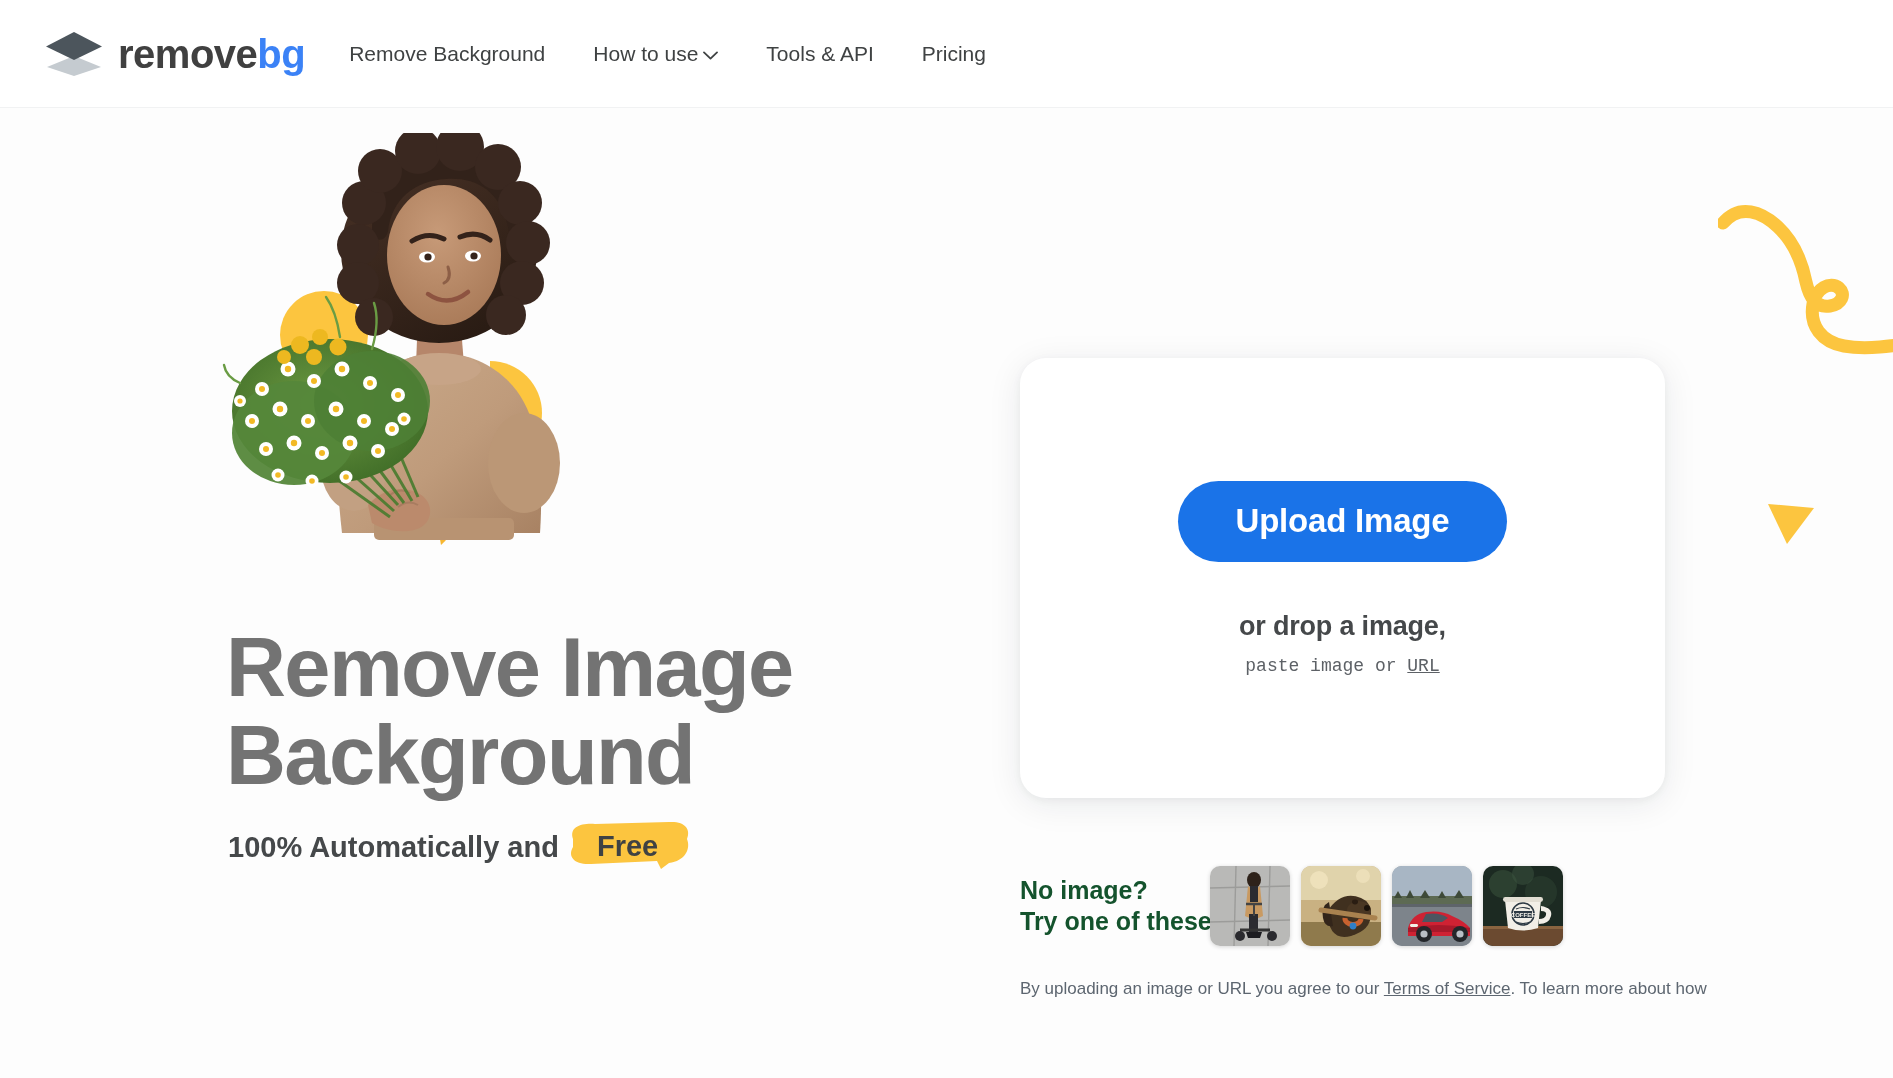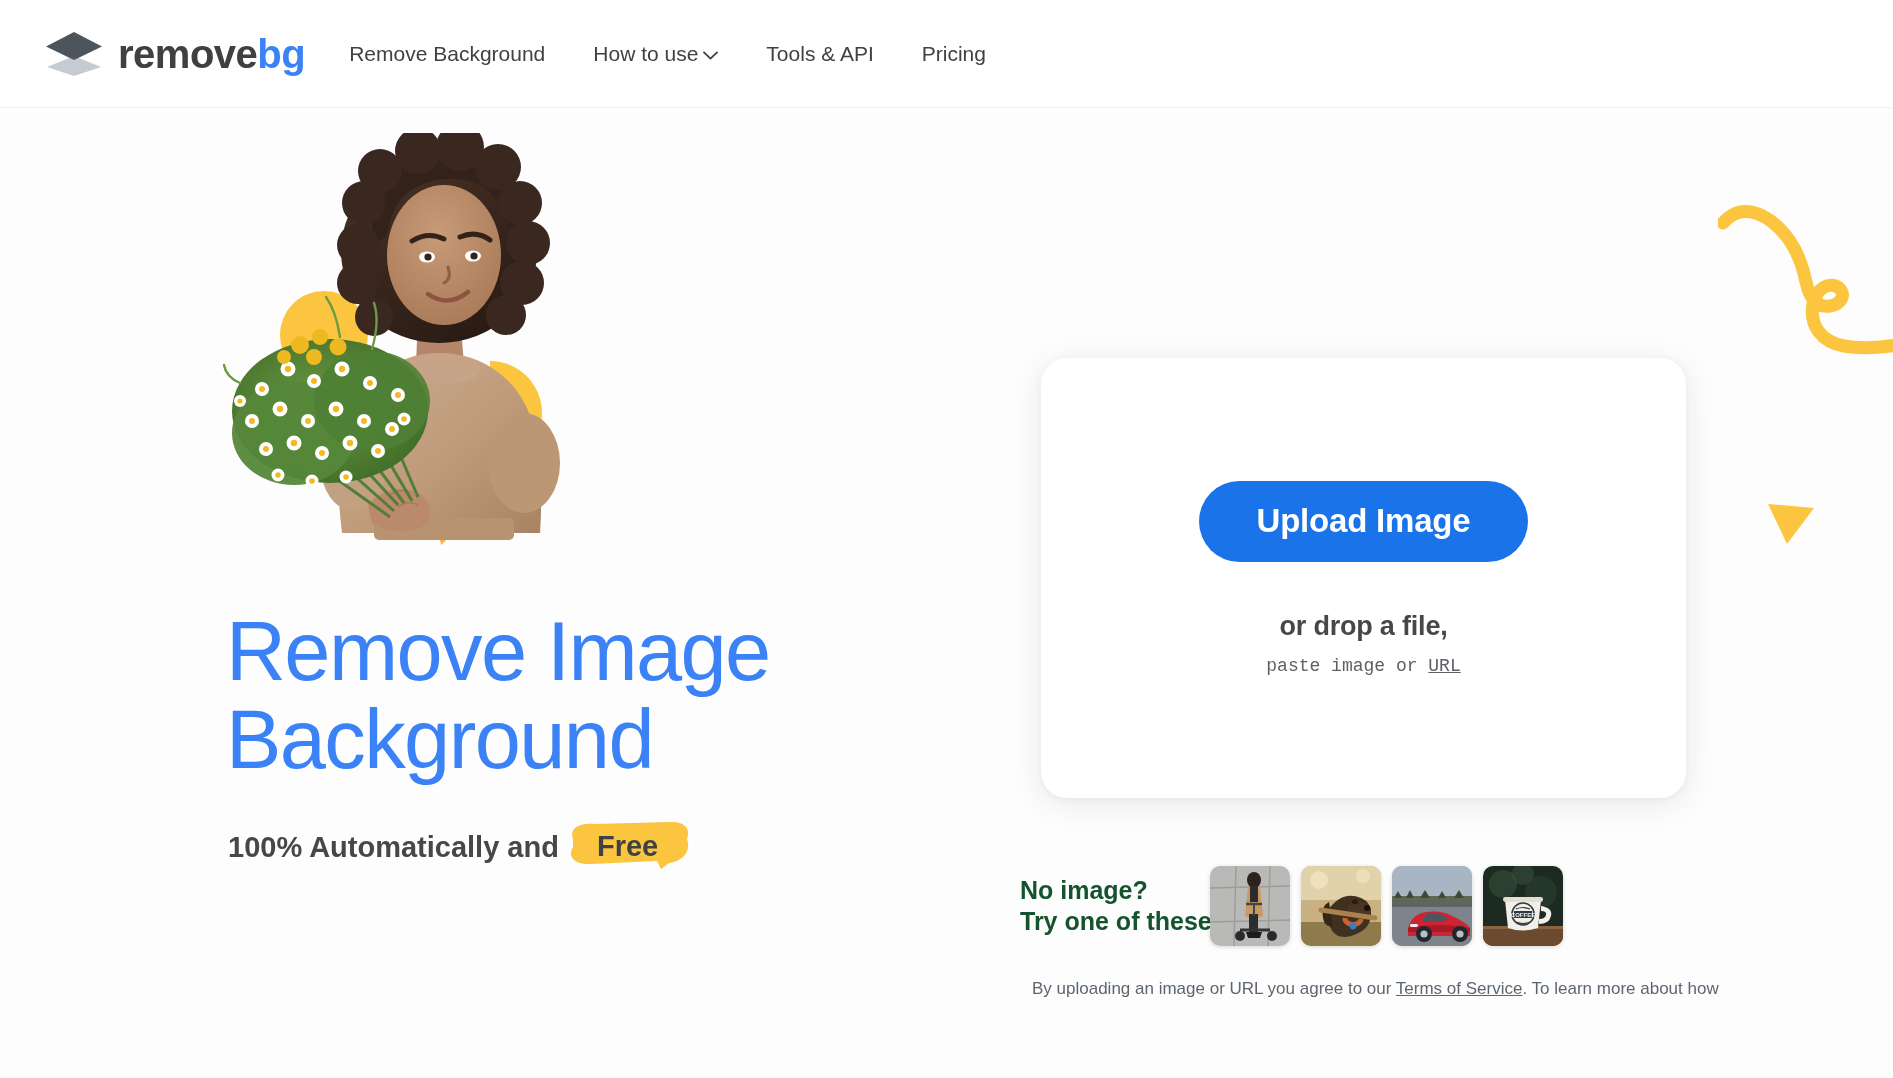--- a/index.html
+++ b/index.html
@@ -131,27 +131,27 @@
     left: 222px;
     top: 25px;
     width: 420px;
     height: 460px;
   }
   .hero-photo svg { display: block; width: 100%; height: 100%; }
 
   .headline {
     position: absolute;
     left: 226px;
-    top: 500px;
+    top: 516px;
     width: 760px;
     font-size: 83px;
     line-height: 1.06;
-    font-weight: 400;
+    font-weight: 700;
     letter-spacing: -1.6px;
-    color: #3b82f6;
+    color: #737373;
   }
 
   .subhead {
     position: absolute;
     left: 228px;
     top: 718px;
     display: flex;
     align-items: center;
     font-size: 29px;
     font-weight: 700;
@@ -193,21 +193,20 @@
     top: 250px;
     width: 645px;
     height: 440px;
     background: #ffffff;
     border-radius: 26px;
     box-shadow: 0 6px 34px rgba(24,34,48,0.085), 0 2px 8px rgba(24,34,48,0.05);
     display: flex;
     flex-direction: column;
     align-items: center;
     justify-content: center;
-    margin-left: 21px;
   }
 
   .upload-btn {
     background: #1a73e8;
     color: #ffffff;
     border: none;
     border-radius: 45px;
     height: 81px;
     padding: 0 58px;
     font-size: 33px;
@@ -270,21 +269,20 @@
   .thumb svg { display: block; width: 80px; height: 80px; }
 
   .legal {
     position: absolute;
     left: 0px;
     top: 868px;
     width: 700px;
     font-size: 17px;
     line-height: 1.5;
     color: #5d6670;
-    margin-left: 12px;
   }
   .legal a {
     color: #5d6670;
     text-decoration: underline;
     cursor: pointer;
   }
 </style>
 </head>
 <body>
 
@@ -511,21 +509,21 @@
       </svg>
       <span class="free-txt">Free</span>
     </span>
   </div>
 </section>
 
 <section class="hero-right">
 
   <div class="upload-card">
     <button class="upload-btn">Upload Image</button>
-    <div class="drop-text">or drop a file,</div>
+    <div class="drop-text">or drop a image,</div>
     <div class="paste-text"><span>paste image or </span><a href="#">URL</a></div>
   </div>
 
   <div class="samples-row">
     <div class="samples-label">
       <div>No image?</div>
       <div>Try one of these:</div>
     </div>
 
     <div class="thumbs">

